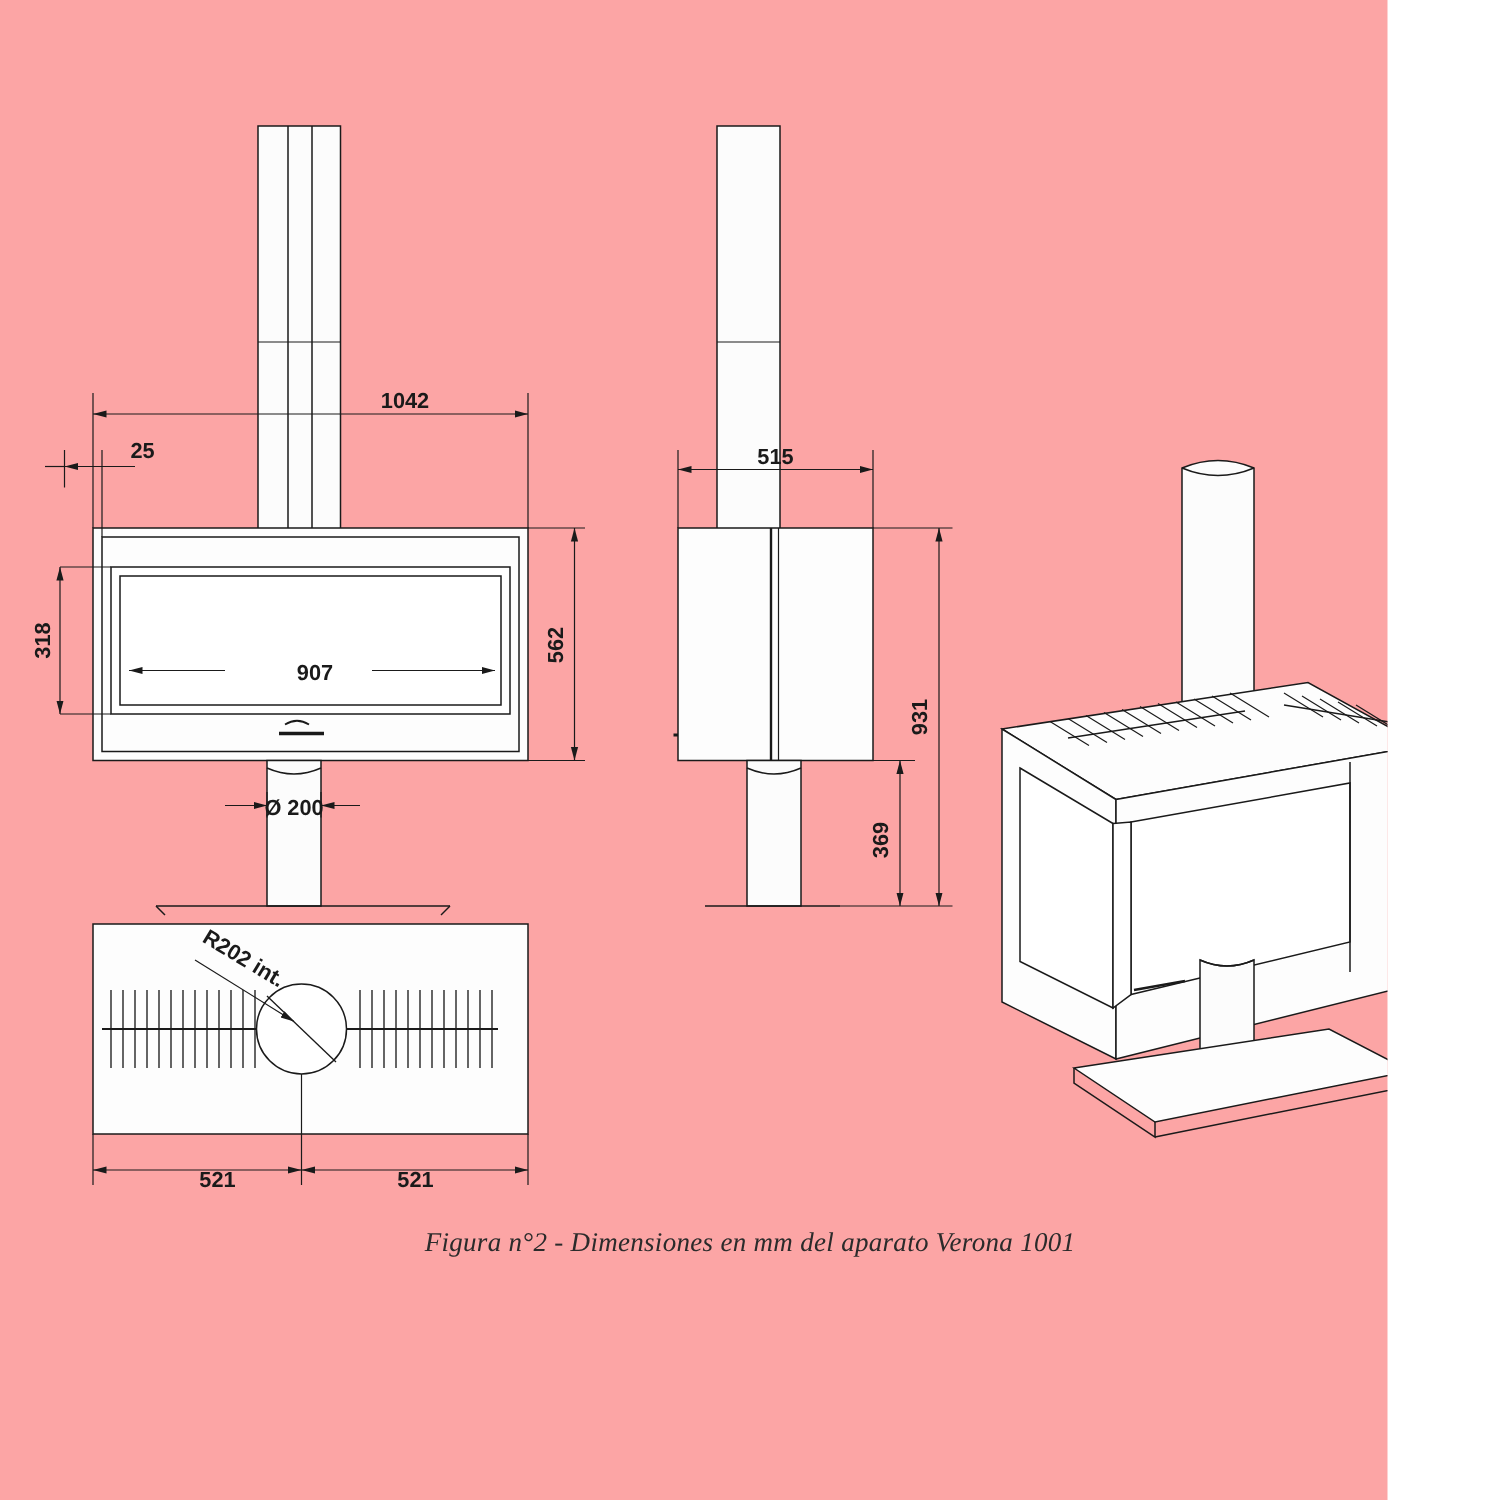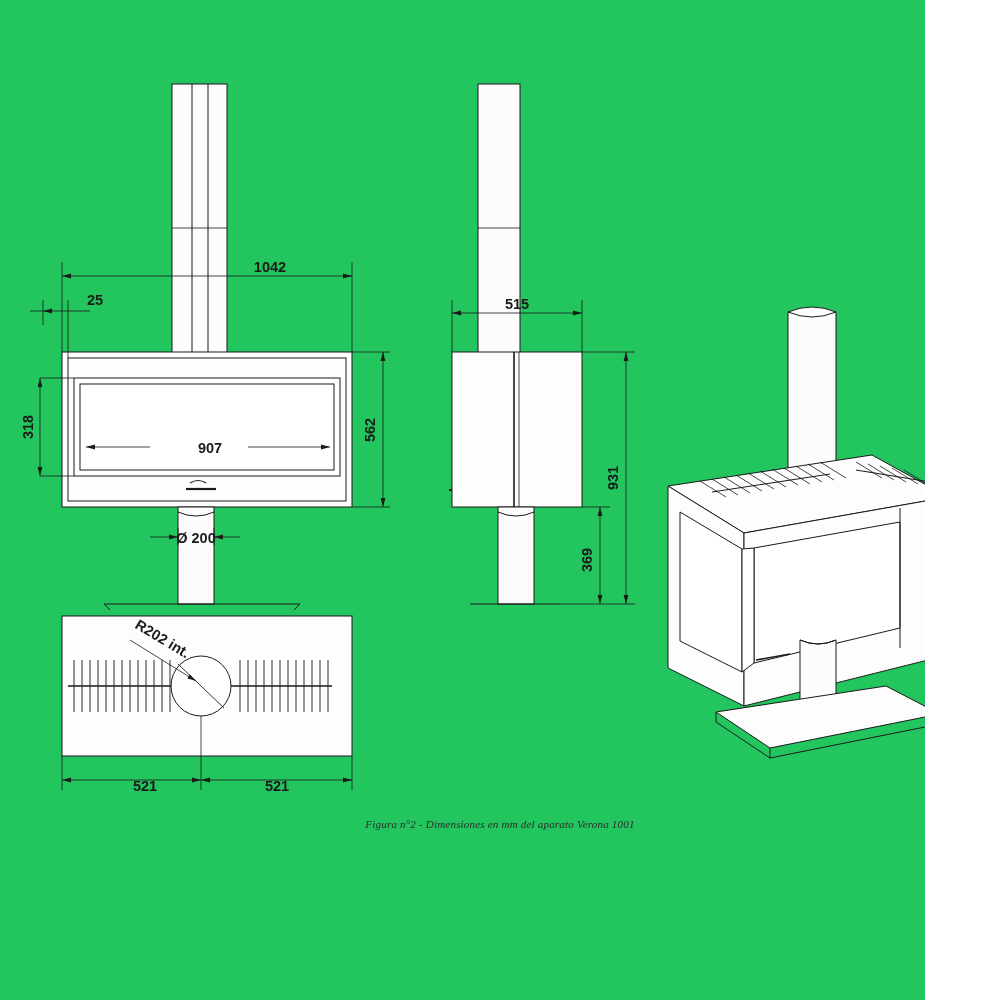--- a/index.html
+++ b/index.html
@@ -7,39 +7,39 @@
     padding: 0;
     background: #ffffff;
   }
   body {
     font-family: "Liberation Sans", sans-serif;
   }
   #page {
     position: relative;
     width: 925px;
     height: 1000px;
-    background: #22c55e;
+    background: #fca5a5;
     overflow: hidden;
   }
   .drawing-svg {
     position: absolute;
     left: 0;
     top: 0;
     width: 1000px;
     height: 1000px;
   }
   .caption {
     position: absolute;
     left: 0;
     top: 818px;
     width: 1000px;
     text-align: center;
     font-family: "Liberation Serif", serif;
     font-style: italic;
-    font-size: 11px;
+    font-size: 18px;
     color: #2b2b2b;
     letter-spacing: 0.2px;
   }
   
 </style>
 </head>
 <body>
 
 <div id="page">
 

